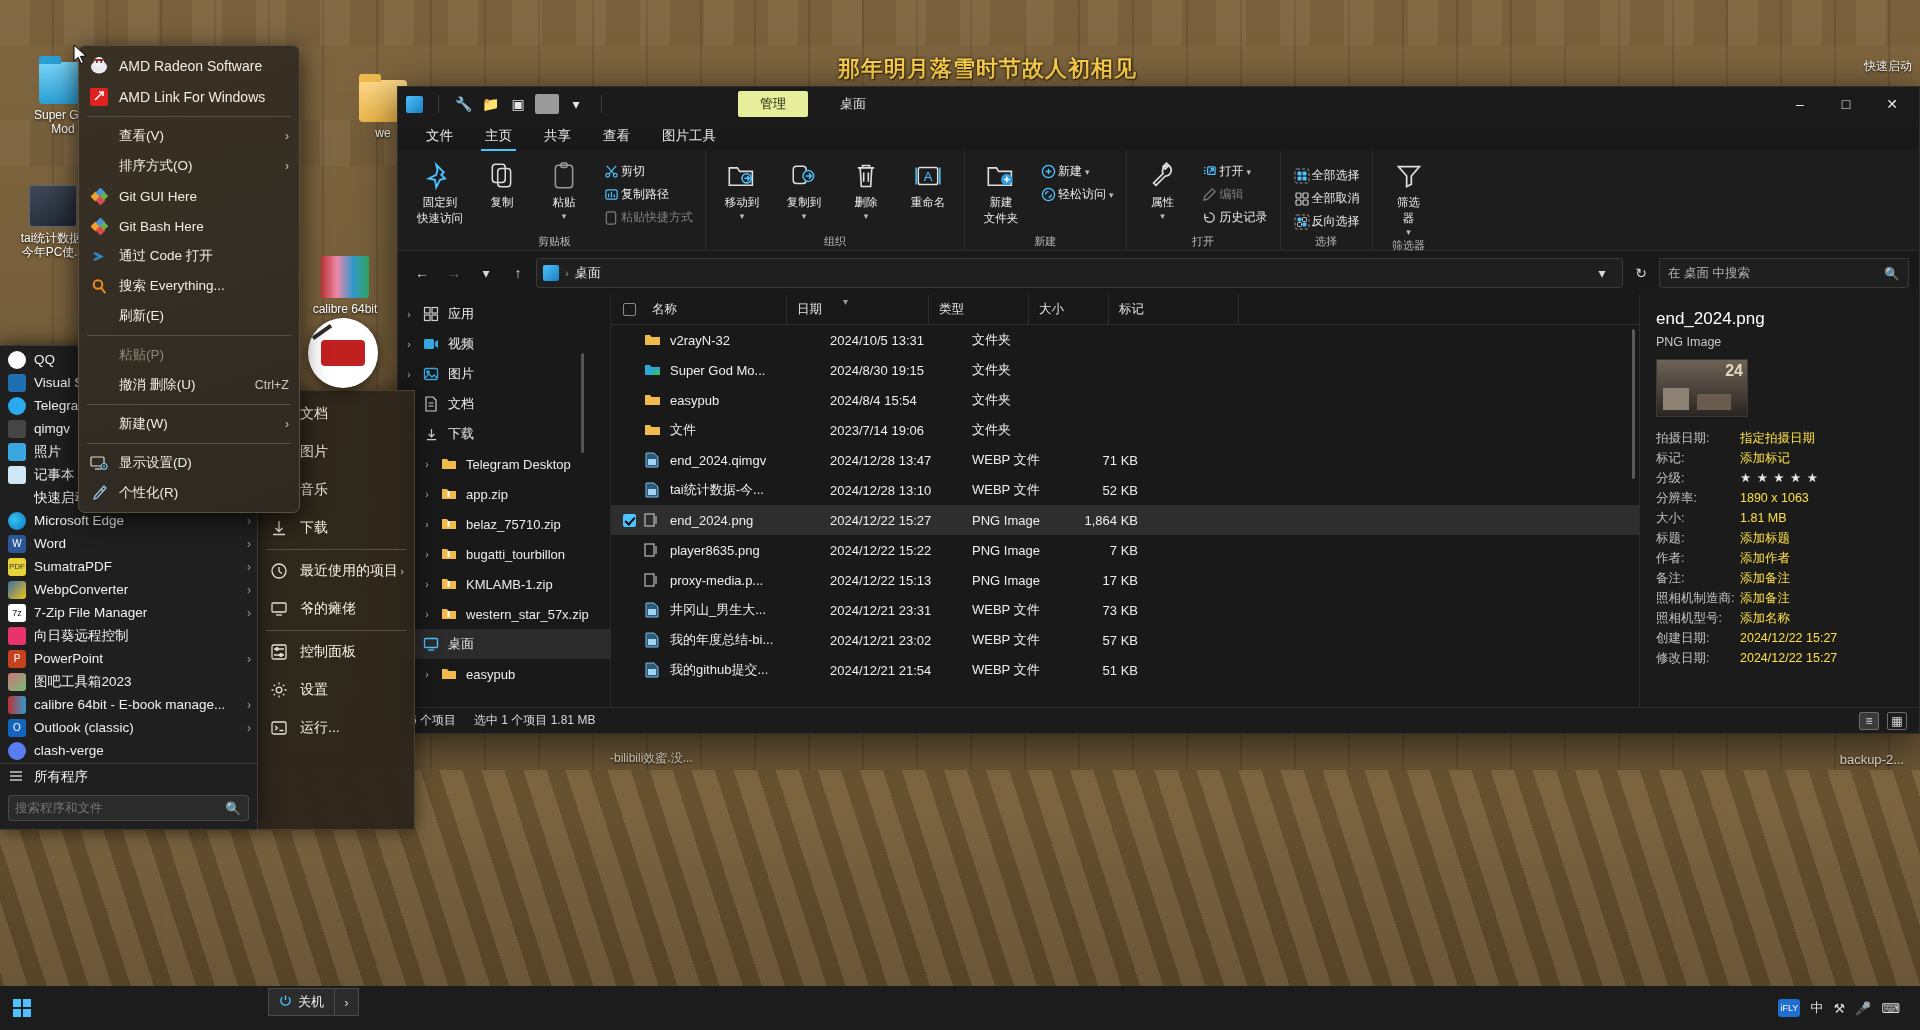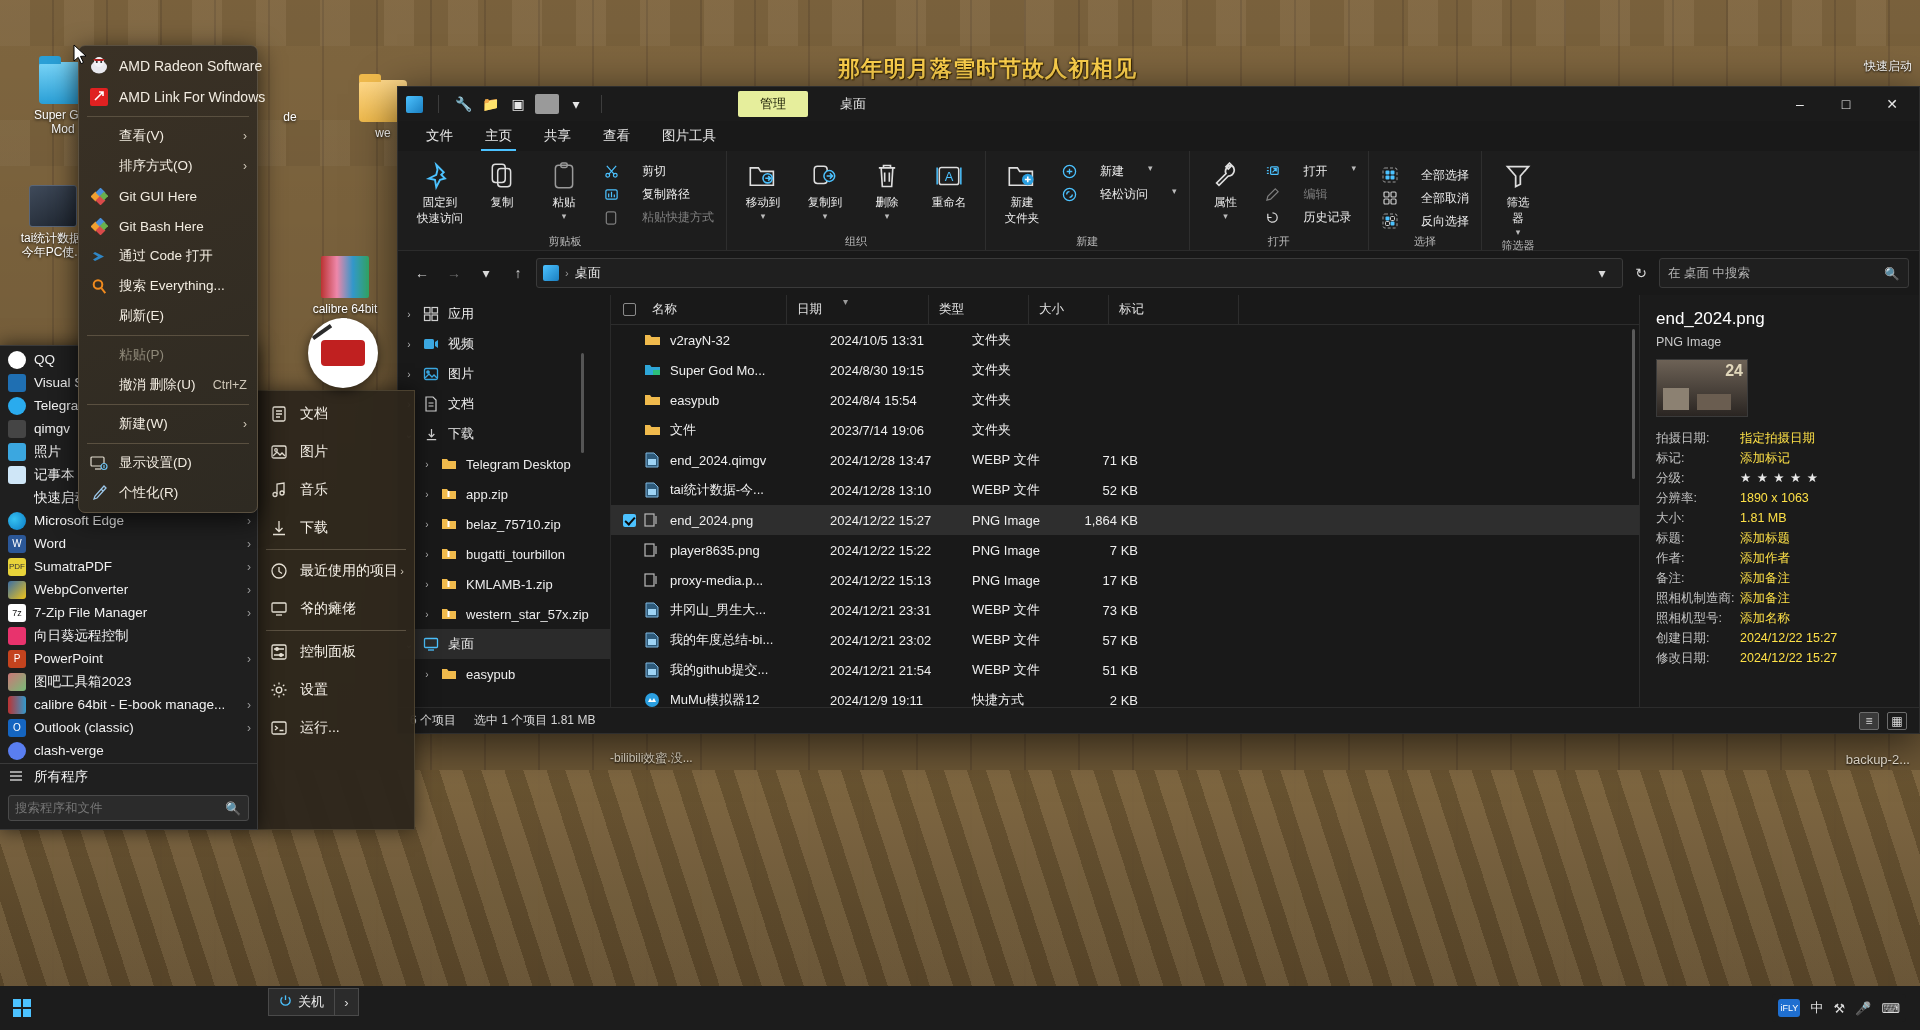--- a/index.html
+++ b/index.html
@@ -43,21 +43,21 @@
 
   
   .wp-text{position:absolute;font-weight:bold;white-space:nowrap;}
   #wp-poem1{left:838px;top:54px;font-size:22px;color:#ffd24d;
      text-shadow:0 0 3px #000,1px 1px 0 #5a3d00;letter-spacing:1px;}
   #wp-poem2{left:855px;top:92px;font-size:23px;color:#ff9e1b;
      text-shadow:0 0 3px #000,1px 1px 0 #5a3d00;letter-spacing:1px;}
   #wp-quick{right:8px;top:58px;font-size:12px;color:#fff;font-weight:normal;
      text-shadow:0 1px 2px #000;}
   #wp-bili{left:610px;top:750px;font-size:12px;color:#e6dcc9;font-weight:normal;text-shadow:0 1px 2px #000;}
-  #wp-backup{right:10px;top:752px;font-size:13px;color:#efe6d6;font-weight:normal;text-shadow:0 1px 2px #000;}
+  #wp-backup{right:16px;top:752px;font-size:13px;color:#efe6d6;font-weight:normal;text-shadow:0 1px 2px #000;}
 
   
   #startmenu{
     position:absolute;left:0;top:345px;width:258px;height:485px;
     background:#1f1f1f;border:1px solid #3a3a3a;border-left:none;
     box-shadow:0 0 18px rgba(0,0,0,.65);
     display:flex;flex-direction:column;z-index:40;
   }
   #startmenu .list{flex:1;overflow:hidden;padding-top:2px;}
   .sm-item{height:23px;display:flex;align-items:center;padding:0 6px 0 8px;color:#f0f0f0;font-size:13.5px;}
@@ -92,21 +92,21 @@
 
   
   #shutdown{position:absolute;left:268px;bottom:14px;display:flex;z-index:61;}
   #shutdown .main{background:#2b2b2b;border:1px solid #4a4a4a;height:28px;display:flex;align-items:center;
      padding:0 10px;gap:6px;color:#f0f0f0;font-size:13px;}
   #shutdown .more{background:#2b2b2b;border:1px solid #4a4a4a;border-left:none;height:28px;width:24px;
      display:flex;align-items:center;justify-content:center;color:#ddd;}
 
   
   #ctxmenu{
-    position:absolute;left:78px;top:45px;width:180px;
+    position:absolute;left:78px;top:45px;width:222px;
     background:linear-gradient(160deg,#3a3125,#2e2a22);
     border:1px solid #5a5040;border-radius:7px;
     box-shadow:0 6px 26px rgba(0,0,0,.7);
     padding:4px 0;z-index:55;
   }
   .cm-item{height:30px;display:flex;align-items:center;padding:0 10px;color:#f2ece1;font-size:13.5px;}
   .cm-item.disabled{color:#8e8878;}
   .cm-item.big{height:31px;font-size:14px;}
   .cm-ico{width:20px;height:20px;margin-right:10px;flex:0 0 20px;display:flex;align-items:center;justify-content:center;font-size:13px;}
   .cm-label{flex:1;white-space:nowrap;}
@@ -142,21 +142,21 @@
   #ex-ribbon{height:100px;display:flex;align-items:stretch;background:#1d1d1d;border-bottom:1px solid #2b2b2b;padding-left:6px;}
   .rgroup{display:flex;flex-direction:column;border-right:1px solid #2e2e2e;padding:0 6px;}
   .rgroup .rrow{flex:1;display:flex;align-items:flex-start;padding-top:6px;gap:2px;}
   .rgroup .rtitle{height:16px;text-align:center;font-size:11px;color:#b9b9b9;}
   .bigbtn{width:60px;display:flex;flex-direction:column;align-items:center;gap:3px;padding:2px 2px;color:#ececec;}
   .bigbtn .bi{height:34px;display:flex;align-items:center;justify-content:center;}
   .bigbtn .bl{font-size:11.5px;text-align:center;line-height:13px;}
   .bigbtn .bl2{font-size:11.5px;text-align:center;line-height:13px;}
   .bigbtn .caret{font-size:9px;color:#bbb;line-height:8px;}
   .smallcol{display:flex;flex-direction:column;justify-content:center;gap:2px;padding:4px 2px 0;}
-  .smbtn{display:flex;align-items:flex-start;gap:22px;padding:2px 4px;color:#ececec;font-size:12px;white-space:nowrap;}
+  .smbtn{display:flex;align-items:center;gap:1px;padding:2px 4px;color:#ececec;font-size:12px;white-space:nowrap;}
   .smbtn.disabled{color:#7e7e7e;}
   .smbtn .si{width:18px;height:16px;display:flex;align-items:center;justify-content:center;}
   .smbtn .cr{font-size:9px;color:#bbb;margin-left:2px;}
 
   
   #ex-addrbar{height:44px;display:flex;align-items:center;gap:4px;padding:0 10px;background:#191919;}
   .navbtn{width:28px;height:28px;display:flex;align-items:center;justify-content:center;color:#d8d8d8;font-size:14px;border-radius:3px;}
   .navbtn.dim{color:#6e6e6e;}
   #ex-crumb{flex:1;height:30px;background:#1f1f1f;border:1px solid #3a3a3a;border-radius:3px;
     display:flex;align-items:center;padding:0 6px;gap:6px;color:#eaeaea;font-size:13px;}
@@ -897,34 +897,20 @@
                 <rect x="3" y="7" width="8" height="6" fill="#9fd4f5"></rect>
               </svg>
             </span>
           <span class="c-name">我的github提交...</span>
           <span class="c-date">2024/12/21 21:54</span>
           <span class="c-type">WEBP 文件</span>
           <span class="c-size">51 KB</span>
           <span class="c-tag"></span>
         </div>
 
-        <div class="row">
-          <span class="chk"></span>
-          <span class="ficon">
-              <svg width="16" height="16" viewBox="0 0 16 16">
-                <circle cx="8" cy="8" r="7" fill="#2b9fe0"></circle>
-                <path d="M4 10l2-4 2 3 2-3 2 4z" fill="#fff"></path>
-              </svg>
-            </span>
-          <span class="c-name">MuMu模拟器12</span>
-          <span class="c-date">2024/12/9 19:11</span>
-          <span class="c-type">快捷方式</span>
-          <span class="c-size">2 KB</span>
-          <span class="c-tag"></span>
-        </div>
 
         <div id="listscroll"></div>
       </div>
     </div>
 
     <div id="ex-details">
       <div id="dt-title">end_2024.png</div>
       <div id="dt-sub">PNG Image</div>
       <div id="dt-thumb">
         <span class="yr">24</span>

